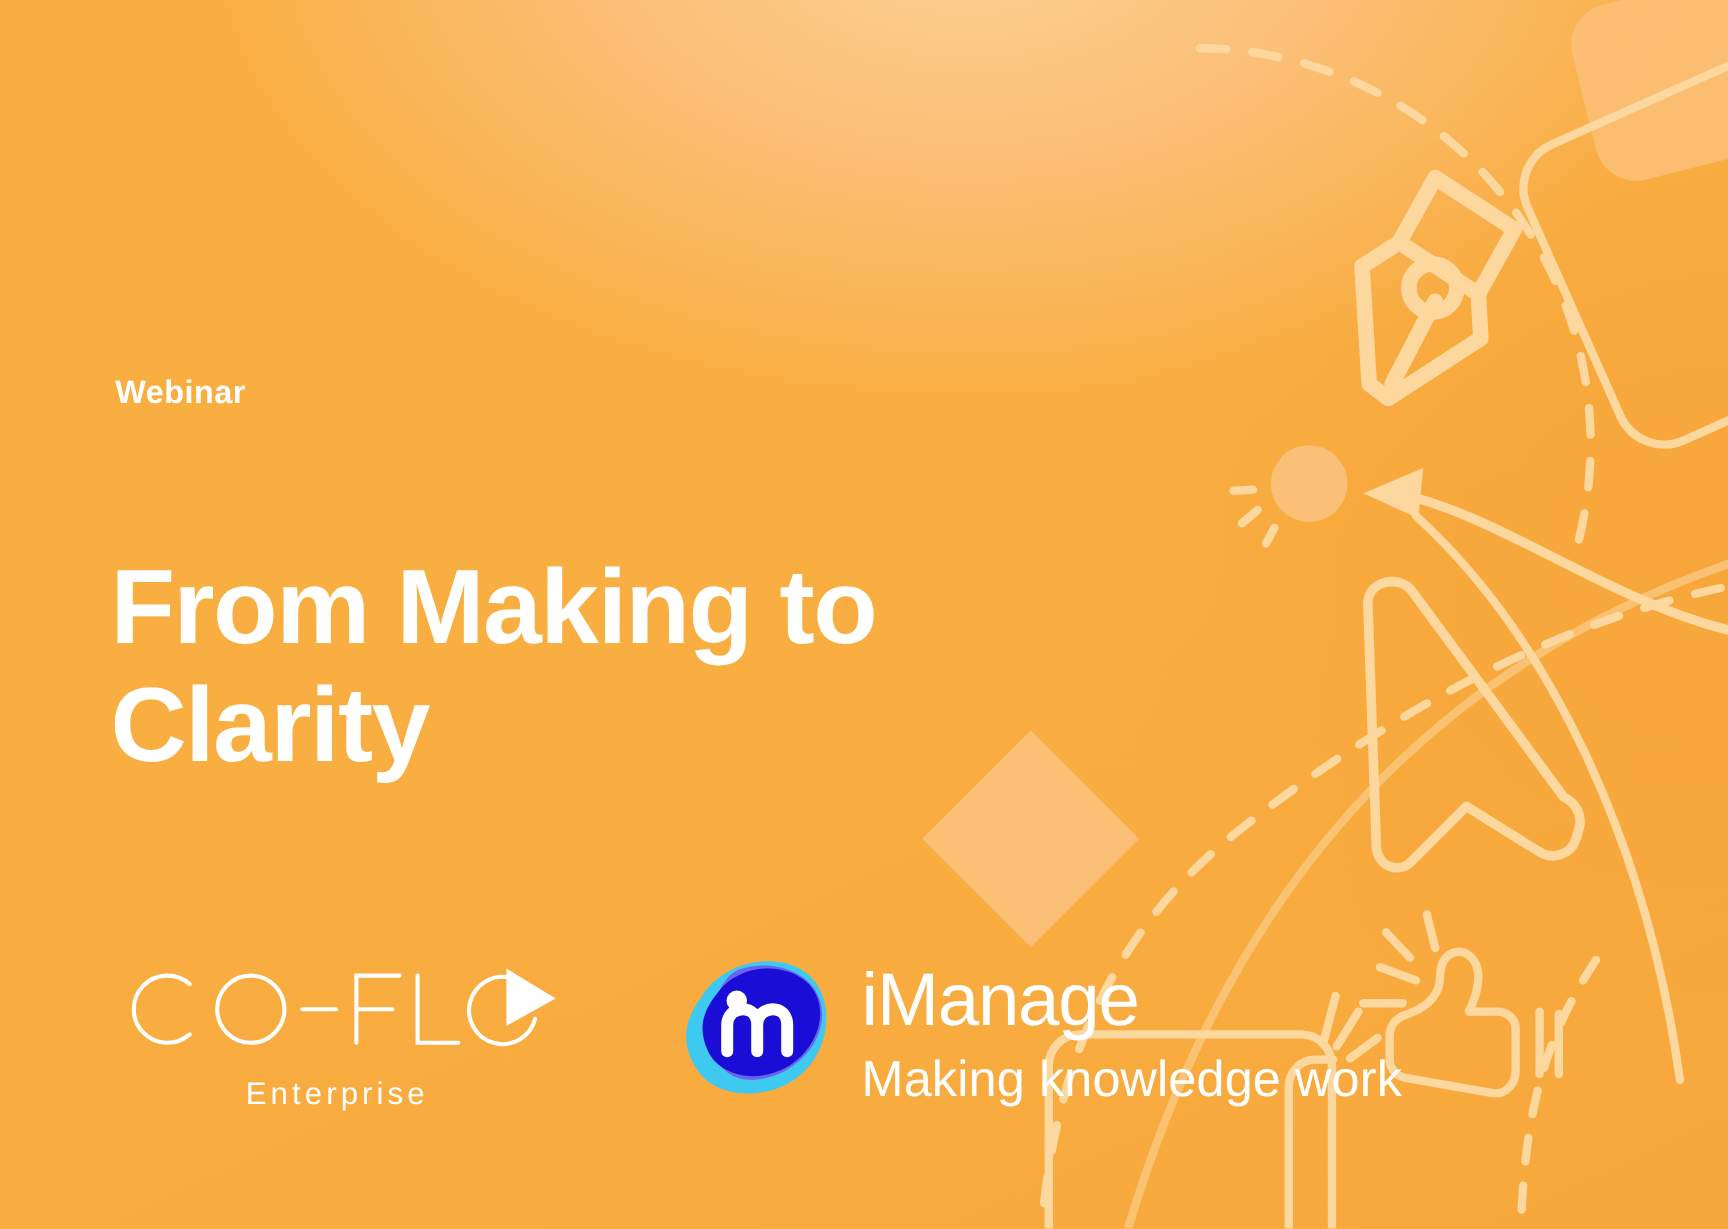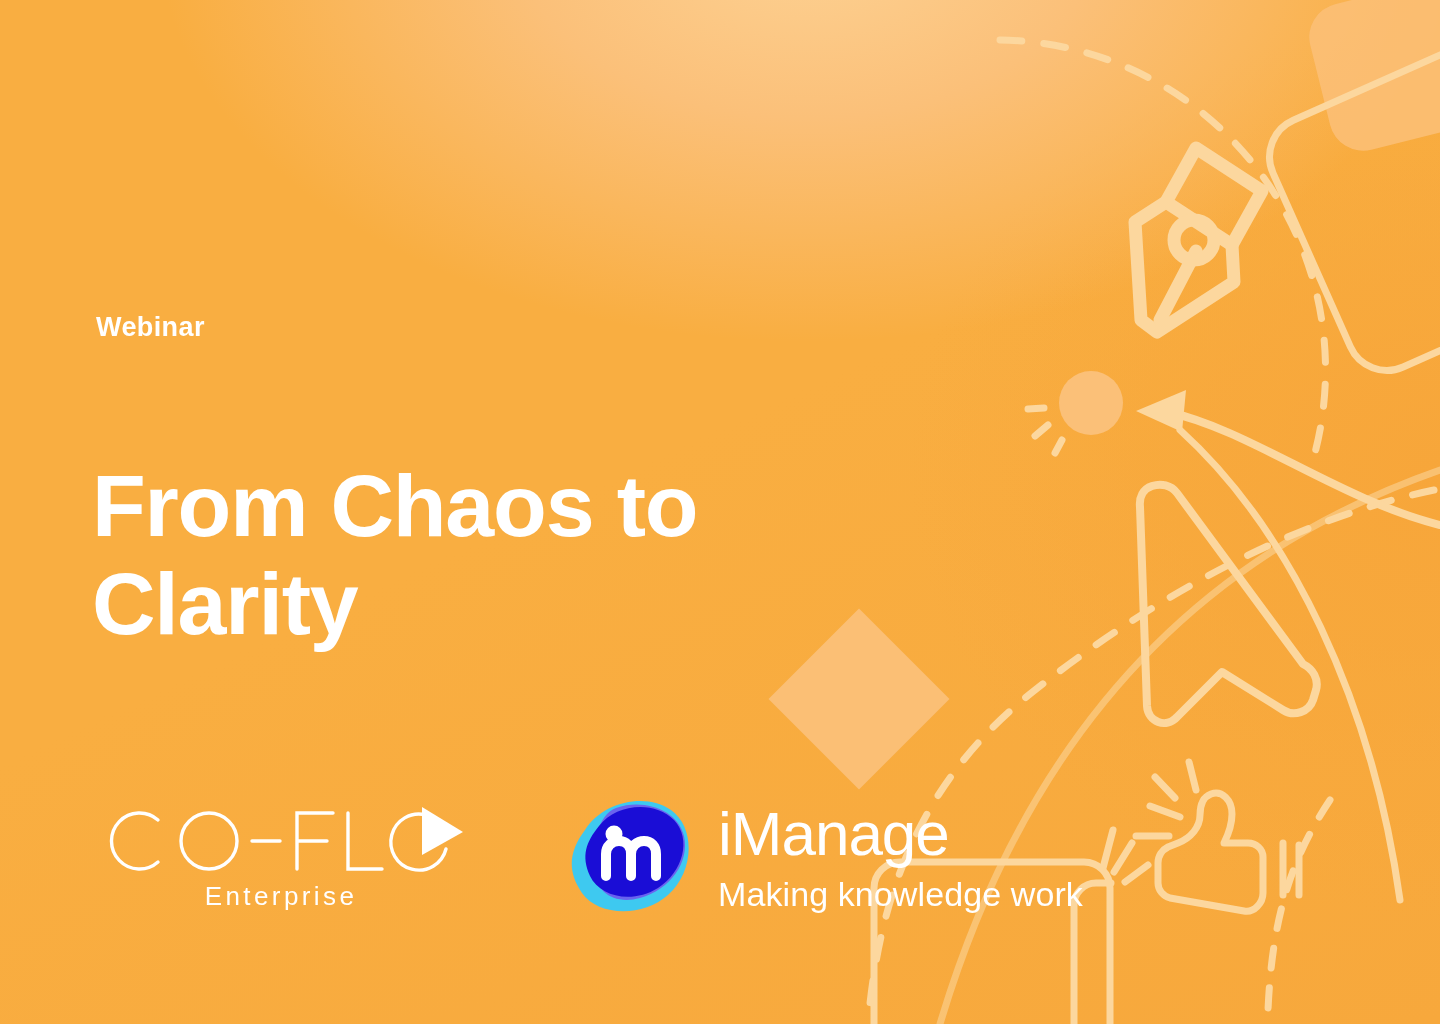--- a/index.html
+++ b/index.html
@@ -60,21 +60,21 @@
     position: absolute;
     left: 96px;
     top: 804px;
   }
   .coflo-mark {
     position: relative;
     width: 370px;
     height: 74px;
   }
   .coflo-sub {
-    margin-top: 3px;
+    margin-top: 18px;
     text-align: center;
     width: 370px;
     font-size: 26px;
     font-weight: 300;
     letter-spacing: 3.4px;
     color: #FFFFFF;
   }
 
   
   .imanage {
@@ -88,21 +88,21 @@
   .imanage-text { margin-left: 18px; padding-top: 8px; }
   .imanage-word {
     font-size: 62px;
     font-weight: 400;
     letter-spacing: -1px;
     line-height: 0.98;
     color: #FFFFFF;
   }
   .imanage-tag {
     margin-top: 10px;
-    font-size: 34px;
+    font-size: 42px;
     font-weight: 300;
     letter-spacing: 0.1px;
     color: #FFFFFF;
   }
 </style>
 </head>
 <body>
 
 <div class="canvas">
 
@@ -168,21 +168,21 @@
                L1244 911 C1254 913 1263 903 1263 893 Z"></path>
       <path d="M1180 817 L1150 806 M1169 836 L1136 836 M1175 798 L1155 777 M1196 790 L1189 762" stroke-width="7"></path>
     </g>
 
   </svg>
 
   <div class="content">
 
     <div class="eyebrow">Webinar</div>
 
-    <h1 class="headline">From Chaos to Clarity</h1>
+    <h1 class="headline">From Making to Clarity</h1>
 
     <div class="coflo">
       <div class="coflo-mark">
         <svg viewBox="0 0 370 74" width="370" height="74" fill="none">
 
           <path d="M62 16 A 28 28 0 1 0 62 58" stroke="#FFFFFF" stroke-width="3.4" stroke-linecap="round"></path>
 
           <circle cx="113" cy="37" r="28" stroke="#FFFFFF" stroke-width="3.4"></circle>
 
           <path d="M156 37 L184 37" stroke="#FFFFFF" stroke-width="3.4" stroke-linecap="round"></path>

